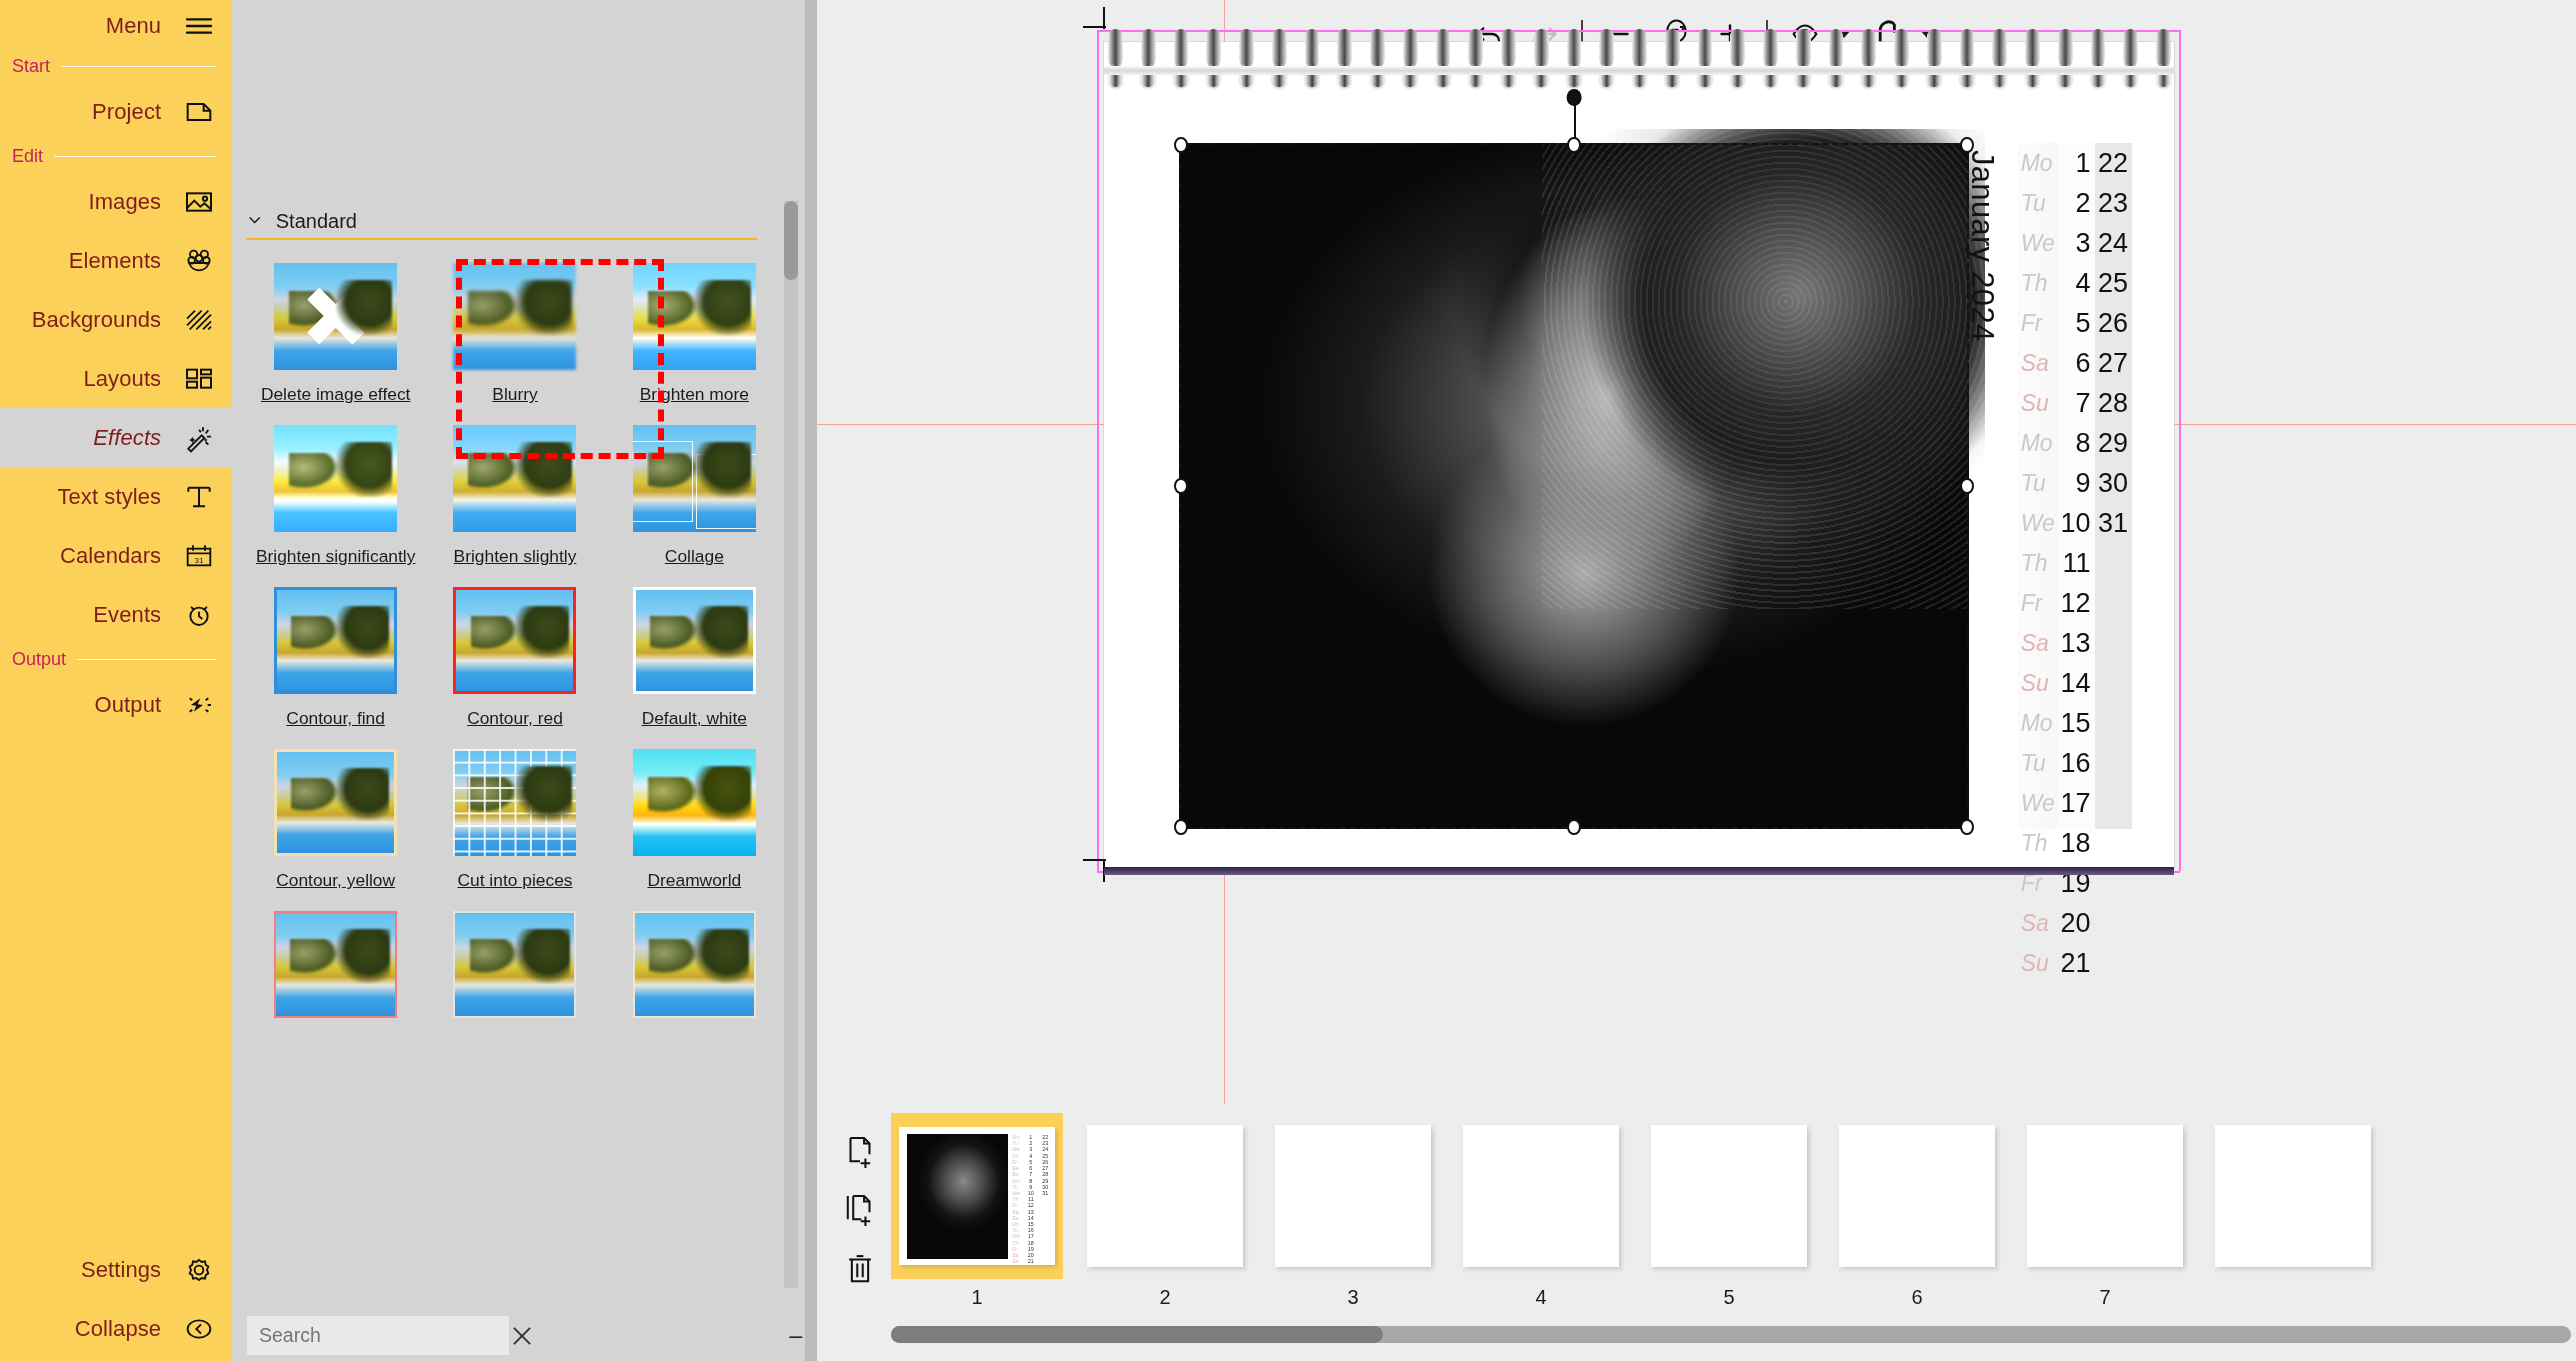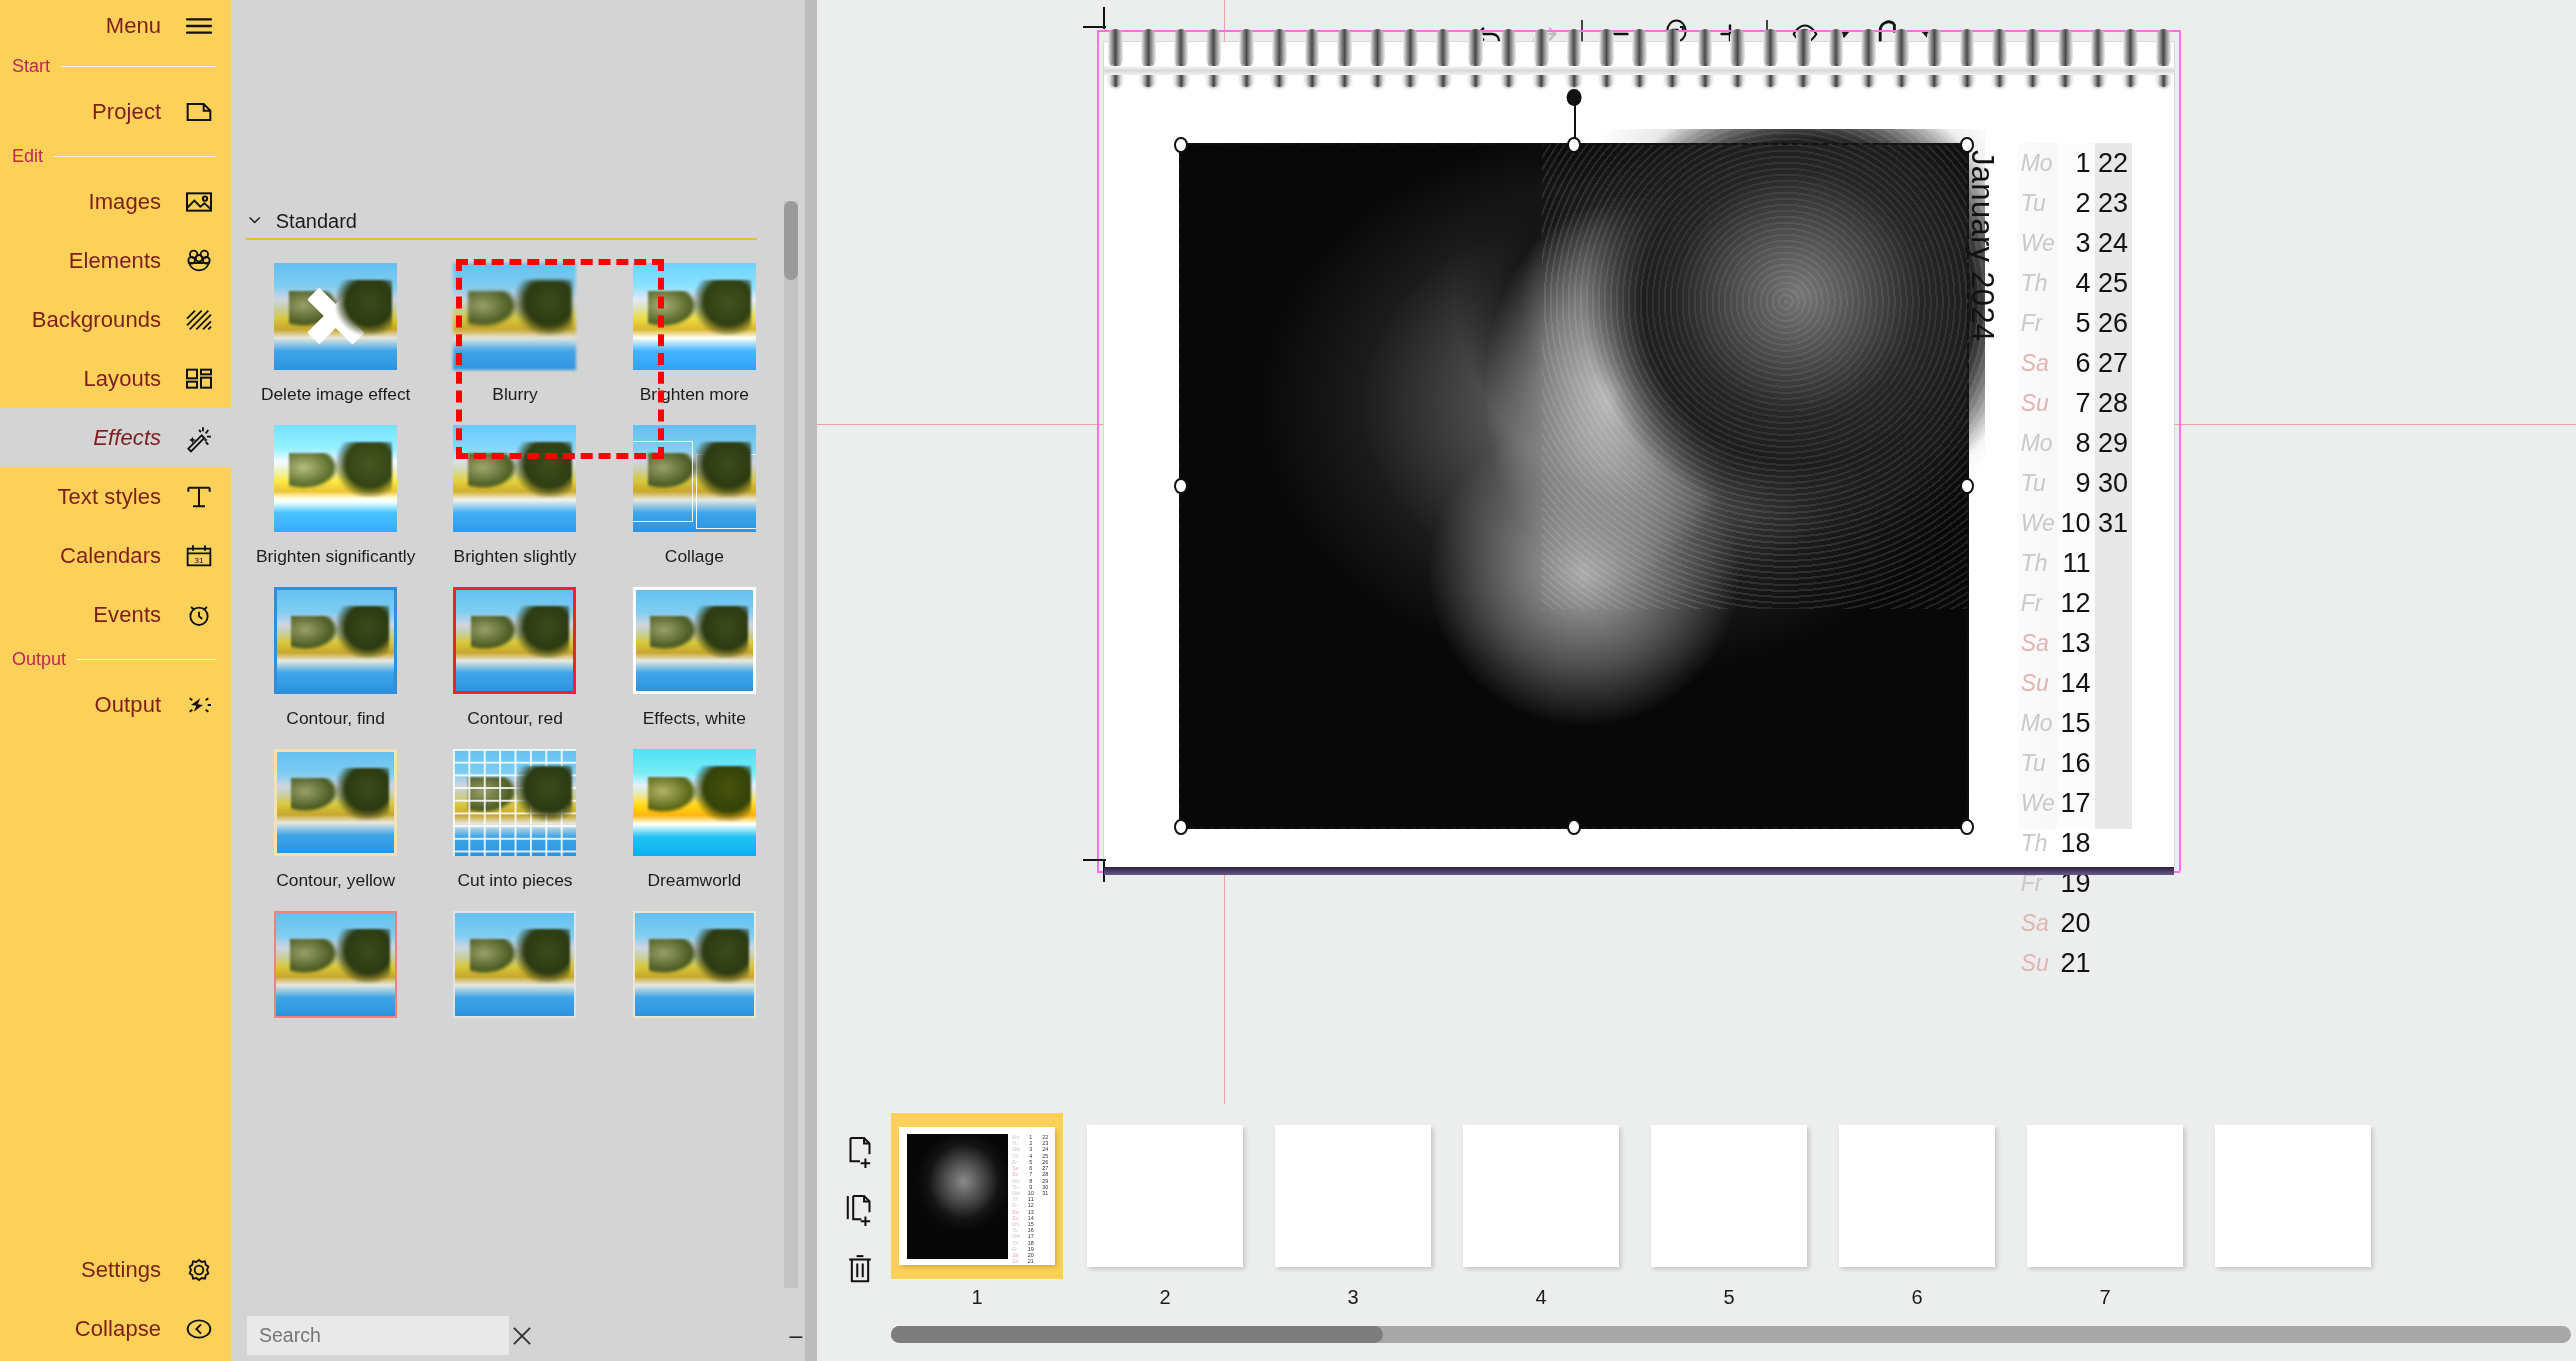--- a/index.html
+++ b/index.html
@@ -76,20 +76,21 @@
     filter: blur(1.3px);
   }
   .fx-thumb::after {
     content:""; position:absolute; right:4%; top:16%; width:46%; height:52%;
     background: radial-gradient(ellipse at 60% 40%, #3c4a1a 0%, #2c3a12 50%, transparent 75%);
     filter: blur(1.3px);
   }
   .fx-label {
     margin-top: 14.8px; font-size: 17.4px; color: #1c1c1c; text-align:center;
     white-space: nowrap;
+    text-decoration: underline;
   }
   .fx-thumb.b-black   { border: 3.4px solid #000; }
   .fx-thumb.b-blue    { border: 3.4px solid #2f8fd8; }
   .fx-thumb.b-red     { border: 3.4px solid #ff2020; }
   .fx-thumb.b-white   { border: 3.4px solid #fff; }
   .fx-thumb.b-yellow  { border: 3.4px solid #f4e0b0; }
   .fx-thumb.b-grey    { border: 3.4px solid #555; }
   .fx-thumb.b-pink    { border: 2.7px solid #f08080; }
   .fx-thumb.b-lgrey   { border: 2.7px solid #e3e3e3; }
   .fx-thumb.b-cream   { border: 2.7px solid #efe6cf; }
@@ -537,21 +538,21 @@
         <div class="fx-thumb b-blue"></div>
         <div class="fx-label">Contour, find</div>
       </div>
       <div class="fx">
         <div class="fx-thumb b-red"></div>
         <div class="fx-label">Contour, red</div>
       </div>
 
       <div class="fx">
         <div class="fx-thumb b-white"></div>
-        <div class="fx-label">Effects, white</div>
+        <div class="fx-label">Default, white</div>
       </div>
       <div class="fx">
         <div class="fx-thumb b-yellow"></div>
         <div class="fx-label">Contour, yellow</div>
       </div>
       <div class="fx">
         <div class="fx-thumb">
             <div class="fx-pieces"></div>
           </div>
         <div class="fx-label">Cut into pieces</div>

